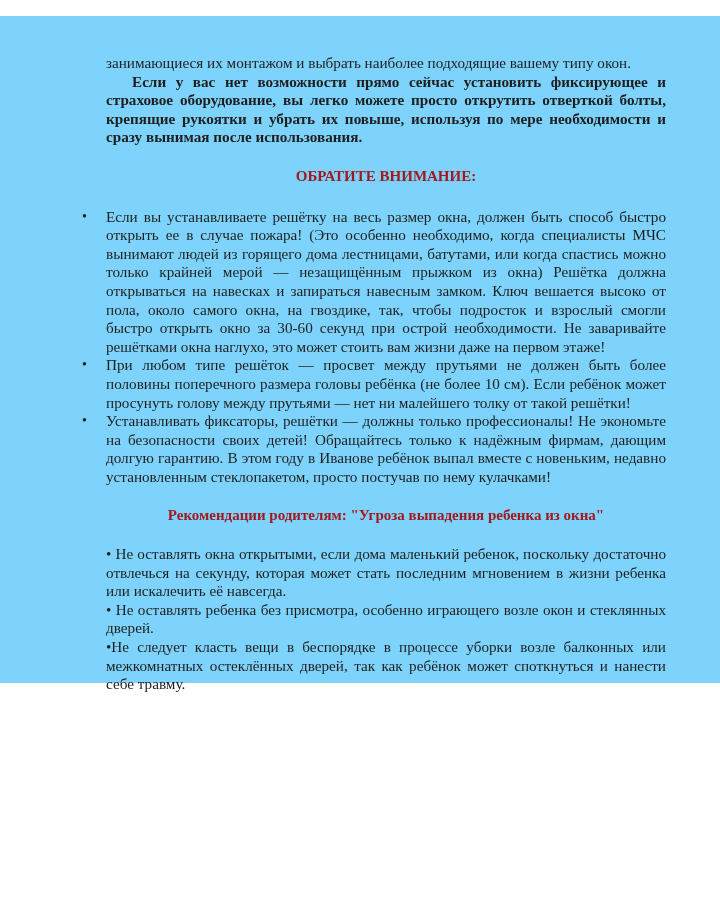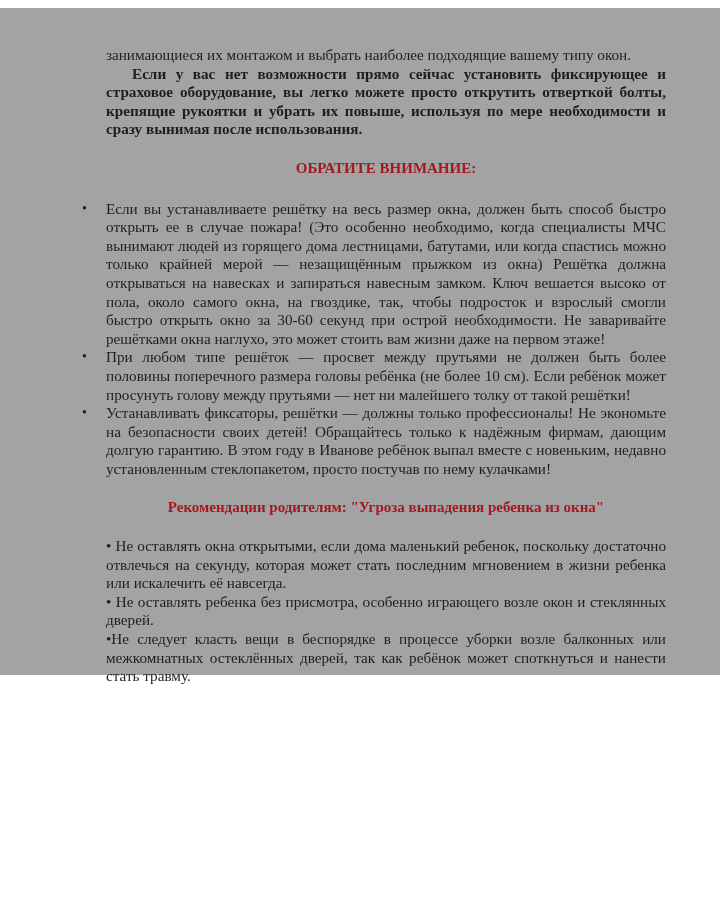--- a/index.html
+++ b/index.html
@@ -9,24 +9,24 @@
     }
     body {
       width: 720px;
       height: 900px;
       overflow: hidden;
       position: relative;
     }
     .page {
       position: absolute;
       left: 0;
-      top: 8px;
+      top: 16px;
       width: 720px;
       height: 667px;
-      background: #a3a3a3;
+      background: #7dd3fc;
     }
     .content {
       position: absolute;
       left: 106px;
       top: 38px;
       width: 560px;
       font-family: "Liberation Serif", "DejaVu Serif", serif;
       font-size: 15.2px;
       line-height: 18.6px;
       color: #1e1e1e;
@@ -98,17 +98,17 @@
         <span class="bullet-marker">•</span>
         <span> Устанавливать фиксаторы, решётки — должны только профессионалы! Не экономьте на безопасности своих детей! Обращайтесь только к надёжным фирмам, дающим долгую гарантию. В этом году в Иванове ребёнок выпал вместе с новеньким, недавно установленным стеклопакетом, просто постучав по нему кулачками!</span>
       </li>
     </ul>
 
     <p class="heading h2">Рекомендации родителям: "Угроза выпадения ребенка из окна"</p>
 
     <div>
       <p class="rec-item">• Не оставлять окна открытыми, если дома маленький ребенок, поскольку достаточно отвлечься на секунду, которая может стать последним мгновением в жизни ребенка или искалечить её навсегда.</p>
       <p class="rec-item">• Не оставлять ребенка без присмотра, особенно играющего возле окон и стеклянных дверей.</p>
-      <p class="rec-item">•Не следует класть вещи в беспорядке в процессе уборки возле балконных или межкомнатных остеклённых дверей, так как ребёнок может споткнуться и нанести стать травму.</p>
+      <p class="rec-item">•Не следует класть вещи в беспорядке в процессе уборки возле балконных или межкомнатных остеклённых дверей, так как ребёнок может споткнуться и нанести себе травму.</p>
     </div>
 
   </div>
 </div>
 
 </body></html>

